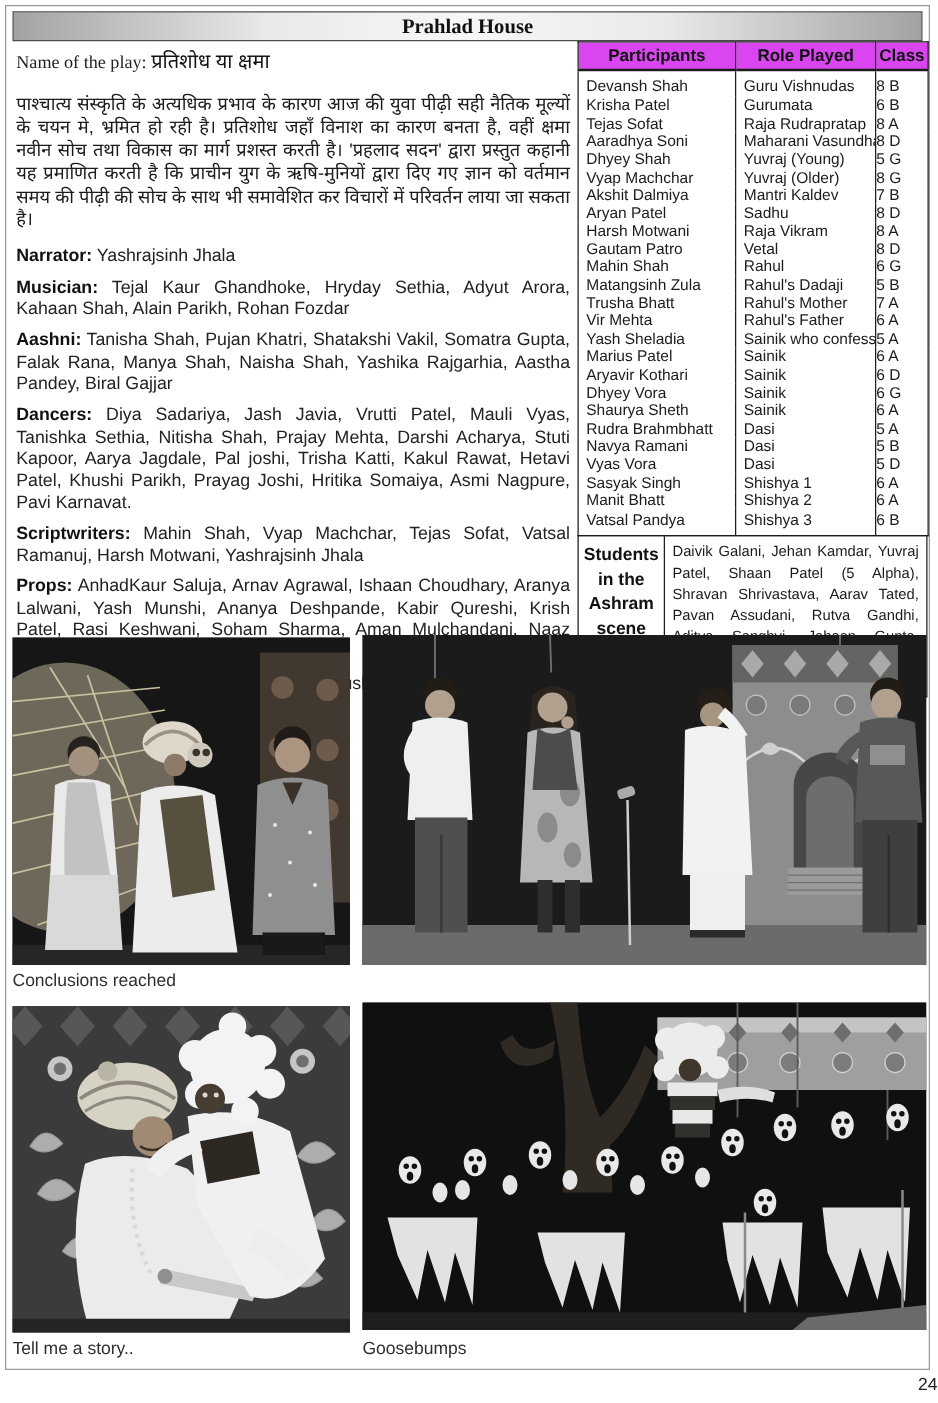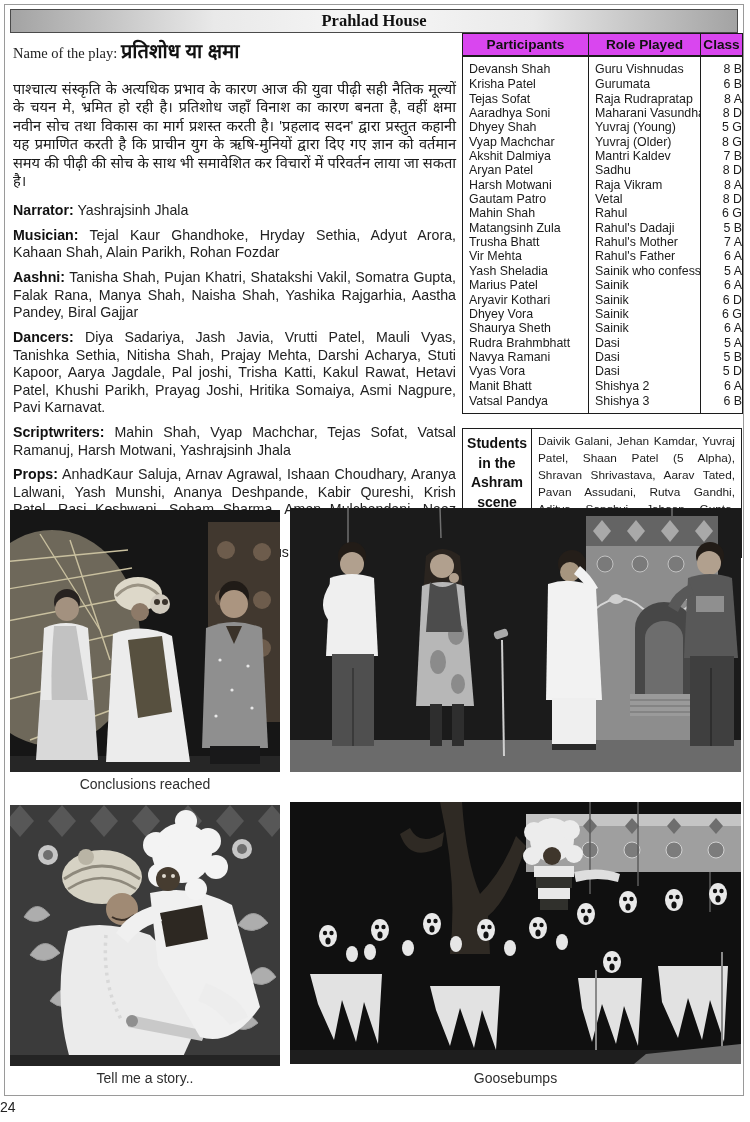--- a/index.html
+++ b/index.html
@@ -10,50 +10,50 @@
   
   .header-bar{position:absolute;left:10px;top:9px;width:728px;height:24px;box-sizing:border-box;
     border:1px solid #4a4a4a;
     background:linear-gradient(to right,#a3a3a3,#e9e9e9 28%,#f7f7f7 50%,#e9e9e9 72%,#a3a3a3);
     display:flex;align-items:center;justify-content:center;}
   .header-bar span{font-family:"Liberation Serif", serif;font-weight:bold;font-size:16.5px;color:#111;}
 
   
   .left-col{position:absolute;left:13px;top:37px;width:443px;}
   .name-line{margin:0 0 3px 0;font-family:"Liberation Serif", serif;font-size:14.5px;color:#222;}
-  .name-line .hindi-title{font-family:"Liberation Sans", sans-serif;font-weight:bold;font-size:20px;color:#111;}
+  .name-line .hindi-title{font-family:"Liberation Sans", sans-serif;font-weight:normal;font-size:16px;color:#111;}
   .hindi-para{margin:16px 0 12px 0;font-size:14.6px;line-height:1.26;text-align:justify;color:#1a1a1a;}
   .credit{margin:0 0 7px 0;font-size:14.2px;line-height:1.24;text-align:justify;color:#222;}
   .credit b{color:#111;}
 
   
   .right-col{position:absolute;left:462px;top:33px;width:280px;}
   table.cast{width:280px;border-collapse:collapse;table-layout:fixed;border:1.5px solid #1c1c1c;}
   table.cast th{background:#d946ef;font-weight:bold;font-size:13.6px;padding:3px 1px;
     border-right:1px solid #1c1c1c;border-bottom:2.5px solid #1c1c1c;text-align:center;color:#111;}
   table.cast th:last-child{border-right:none;}
   table.cast td{font-size:12.4px;line-height:14.35px;height:14.35px;padding:0 0 0 6px;
     border-right:1px solid #1c1c1c;white-space:nowrap;overflow:hidden;color:#1b1b1b;}
-  table.cast td:last-child{border-right:none;text-align:right;padding:0;}
+  table.cast td:last-child{border-right:none;text-align:left;padding:0;}
   table.cast tbody tr:first-child td{padding-top:3px;height:17.35px;}
   table.cast tbody tr:last-child td{padding-bottom:3px;height:17.35px;}
 
   
   .ashram{position:absolute;left:462px;top:428px;width:280px;box-sizing:border-box;
     border:1.5px solid #1c1c1c;display:flex;}
   .ashram .label{width:64px;border-right:1px solid #1c1c1c;font-weight:bold;font-size:14px;
     line-height:1.4;text-align:center;padding:5px 2px;color:#111;}
   .ashram .names{flex:1;font-size:11.8px;line-height:1.45;text-align:justify;padding:4px 6px;color:#1b1b1b;}
 
   
   .photo{position:absolute;background:#111;}
   .photo svg{display:block;}
-  .caption{position:absolute;text-align:center;font-size:14px;color:#2e2e2e;}
-
-  .page-number{position:absolute;left:0;top:1099px;width:750px;text-align:left;font-size:14px;color:#222;}
+  .caption{position:absolute;font-size:14px;color:#2e2e2e;}
+
+  .page-number{position:absolute;left:0;top:1099px;width:750px;text-align:right;font-size:14px;color:#222;}
 </style>
 </head>
 <body>
 
 <div class="page">
   <div class="frame"></div>
 
   <div class="header-bar">
     <span>Prahlad House</span>
   </div>
@@ -195,20 +195,25 @@
             <td>Navya Ramani</td>
             <td>Dasi</td>
             <td>5 B</td>
           </tr>
           <tr>
             <td>Vyas Vora</td>
             <td>Dasi</td>
             <td>5 D</td>
           </tr>
           <tr>
+            <td>Sasyak Singh</td>
+            <td>Shishya 1</td>
+            <td>6 A</td>
+          </tr>
+          <tr>
             <td>Manit Bhatt</td>
             <td>Shishya 2</td>
             <td>6 A</td>
           </tr>
           <tr>
             <td>Vatsal Pandya</td>
             <td>Shishya 3</td>
             <td>6 B</td>
           </tr>
         </tbody>

